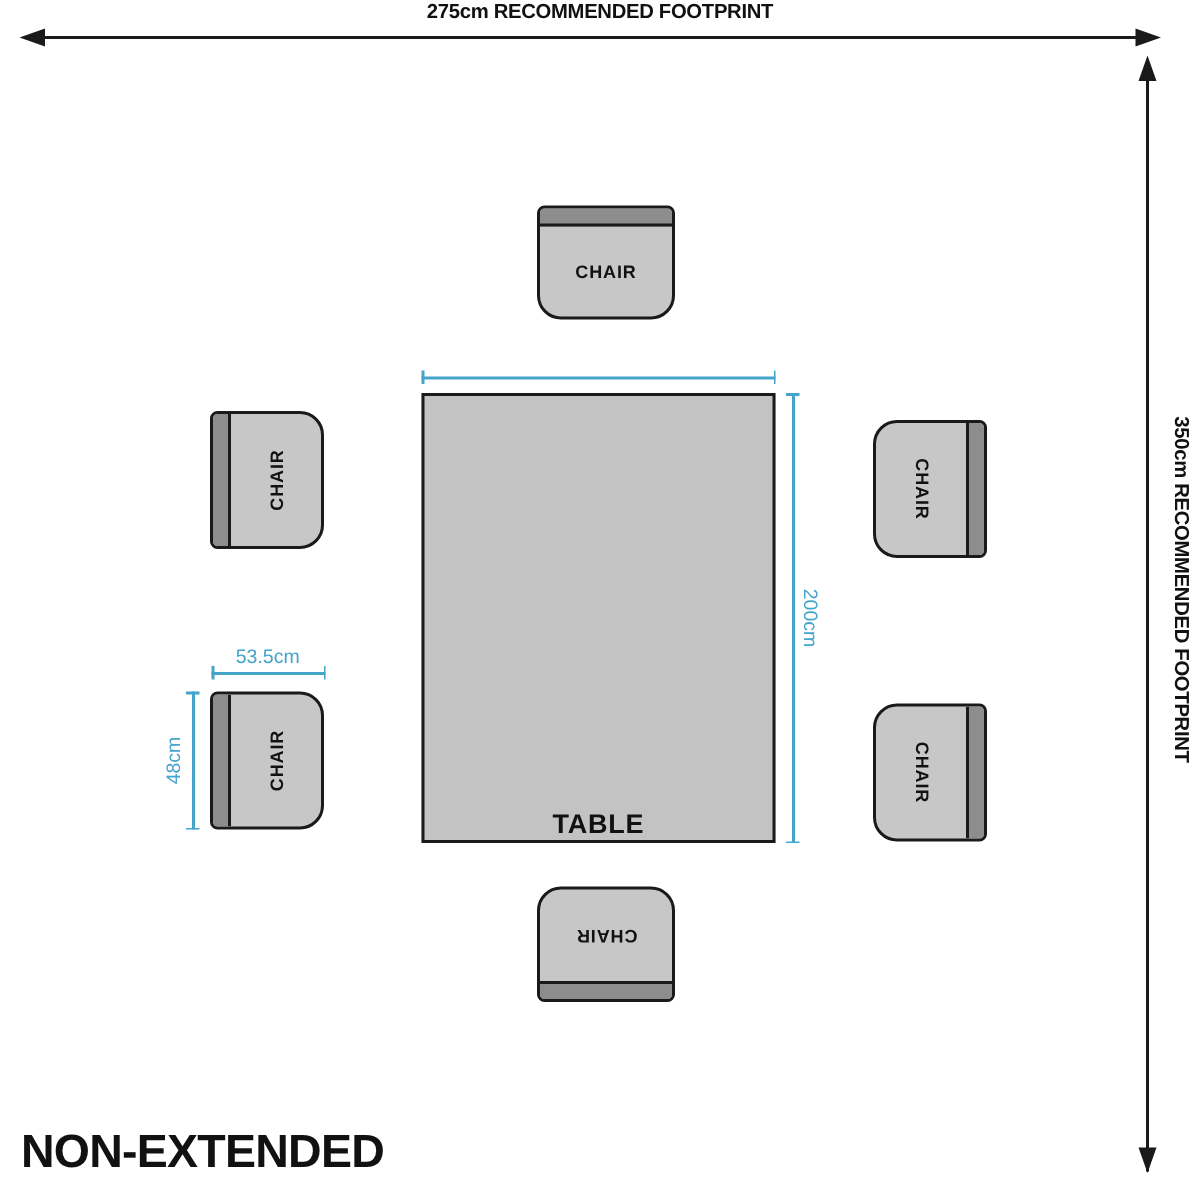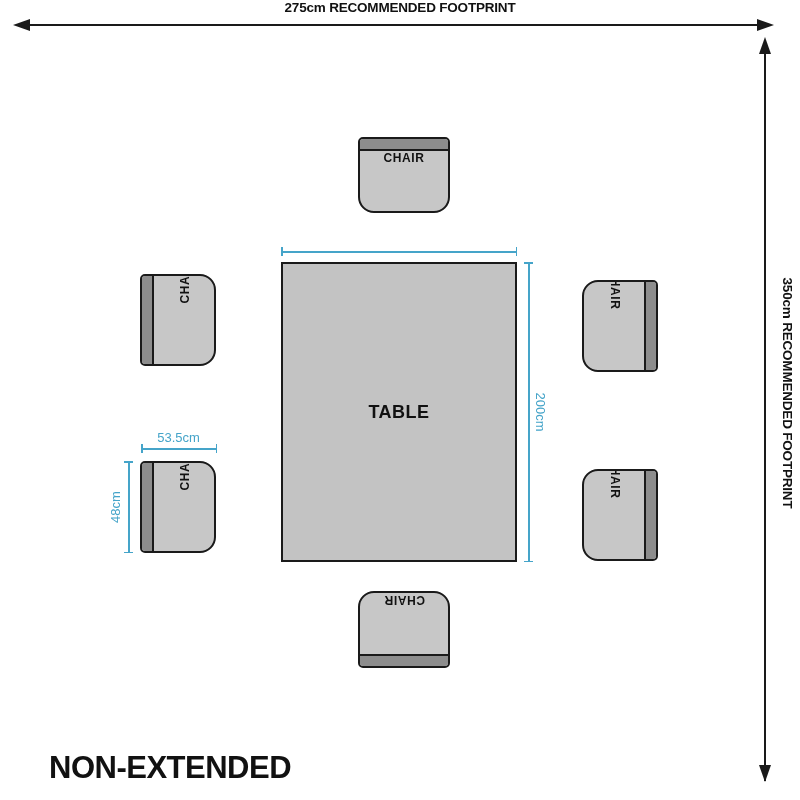--- a/index.html
+++ b/index.html
@@ -23,28 +23,28 @@
   
   .dim-label { color:var(--blue); font-size:13px; white-space:nowrap; text-align:center; }
   .dim-h { height:1.5px; background:var(--blue); }
   .dim-v { width:1.5px; background:var(--blue); }
   .tick-v { width:1.5px; height:9px; background:var(--blue); }
   .tick-h { width:9px; height:1.5px; background:var(--blue); }
 
   
   .table-rect {
     background:var(--table); border:2px solid var(--ink); box-sizing:border-box;
-    display:flex; align-items:center; justify-content:center;
+    display:flex; align-items:flex-end; justify-content:center;
   }
   .table-rect span { font-weight:bold; font-size:18px; color:#111; letter-spacing:0.5px; }
 
   
   .chair { display:flex; border:2px solid var(--ink); background:var(--seat); box-sizing:border-box; overflow:hidden; }
   .chair .back { background:var(--back); flex:0 0 10px; }
-  .chair .seat { flex:1; display:flex; align-items:flex-start; justify-content:center; }
+  .chair .seat { flex:1; display:flex; align-items:center; justify-content:center; }
   .chair .seat span { font-weight:bold; font-size:12px; color:#111; letter-spacing:0.6px; white-space:nowrap; }
   .chair-top    { flex-direction:column;         border-radius:5px 5px 16px 16px; }
   .chair-top .back    { border-bottom:2px solid var(--ink); }
   .chair-bottom { flex-direction:column-reverse; border-radius:16px 16px 5px 5px; }
   .chair-bottom .back { border-top:2px solid var(--ink); }
   .chair-bottom .seat span { transform:rotate(180deg); }
   .chair-left   { flex-direction:row;            border-radius:5px 16px 16px 5px; }
   .chair-left .back   { border-right:2px solid var(--ink); }
   .chair-left .seat span { transform:rotate(-90deg); }
   .chair-right  { flex-direction:row-reverse;    border-radius:16px 5px 5px 16px; }
@@ -129,15 +129,15 @@
     </div>
   </div>
 
   <div class="abs chair chair-bottom" style="left:358px; top:591px; width:92px; height:77px;">
     <div class="back"></div>
     <div class="seat">
       <span>CHAIR</span>
     </div>
   </div>
 
-  <div class="abs caption" style="left:14px; top:750px;margin-left:35px;">NON-EXTENDED</div>
+  <div class="abs caption" style="left:14px; top:750px;">NON-EXTENDED</div>
 
 </div>
 
 </body></html>

